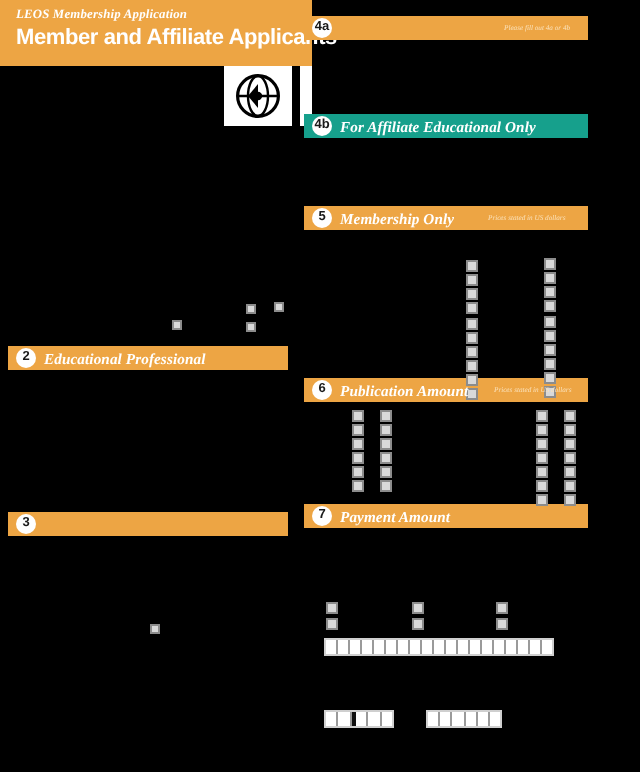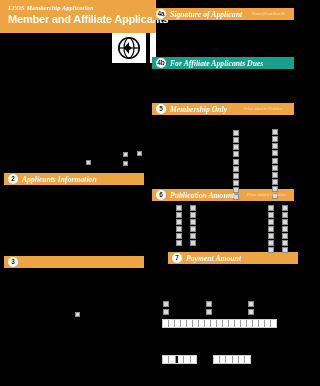--- a/index.html
+++ b/index.html
@@ -108,41 +108,40 @@
 
 
   <div class="cb sm" style="left:86px;top:160px;"></div>
   <div class="cb sm" style="left:123px;top:152px;"></div>
   <div class="cb sm" style="left:137px;top:151px;"></div>
   <div class="cb sm" style="left:123px;top:161px;"></div>
 
   <div class="sec" style="left:4px;top:173px;width:140px;">
     <div class="bar"></div>
     <div class="badge">2</div>
-    <div class="label">Applicants Information</div>
+    <div class="label">Educational Professional</div>
   </div>
 
   <div class="sec" style="left:4px;top:256px;width:140px;">
     <div class="bar"></div>
     <div class="badge">3</div>
   </div>
 
   <div class="cb sm" style="left:75px;top:312px;"></div>
 
   <div class="sec" style="left:152px;top:8px;width:142px;">
     <div class="bar"></div>
     <div class="badge">4a</div>
-    <div class="label">Signature of Applicant</div>
     <div class="note" style="left:100px;">Please fill out 4a or 4b</div>
   </div>
 
   <div class="sec teal" style="left:152px;top:57px;width:142px;">
     <div class="bar"></div>
     <div class="badge">4b</div>
-    <div class="label">For Affiliate Applicants Dues</div>
+    <div class="label">For Affiliate Educational Only</div>
   </div>
 
   <div class="sec" style="left:152px;top:103px;width:142px;">
     <div class="bar"></div>
     <div class="badge">5</div>
     <div class="label">Membership Only</div>
     <div class="note" style="left:92px;">Prices stated in US dollars</div>
   </div>
 
   <div id="dues-left-a"></div>
@@ -153,21 +152,21 @@
   <div class="sec" style="left:152px;top:189px;width:142px;">
     <div class="bar"></div>
     <div class="badge">6</div>
     <div class="label">Publication Amount</div>
     <div class="note" style="left:95px;">Prices stated in US dollars</div>
   </div>
 
   <div id="pub-left"></div>
   <div id="pub-right"></div>
 
-  <div class="sec" style="left:168px;top:252px;width:142px;">
+  <div class="sec" style="left:152px;top:252px;width:142px;">
     <div class="bar"></div>
     <div class="badge">7</div>
     <div class="label">Payment Amount</div>
   </div>
 
   <div id="pay-methods"></div>
 
   <div class="comb" id="card-number" style="left:162px;top:319px;width:115px;">
       <i></i>
       <i></i>

